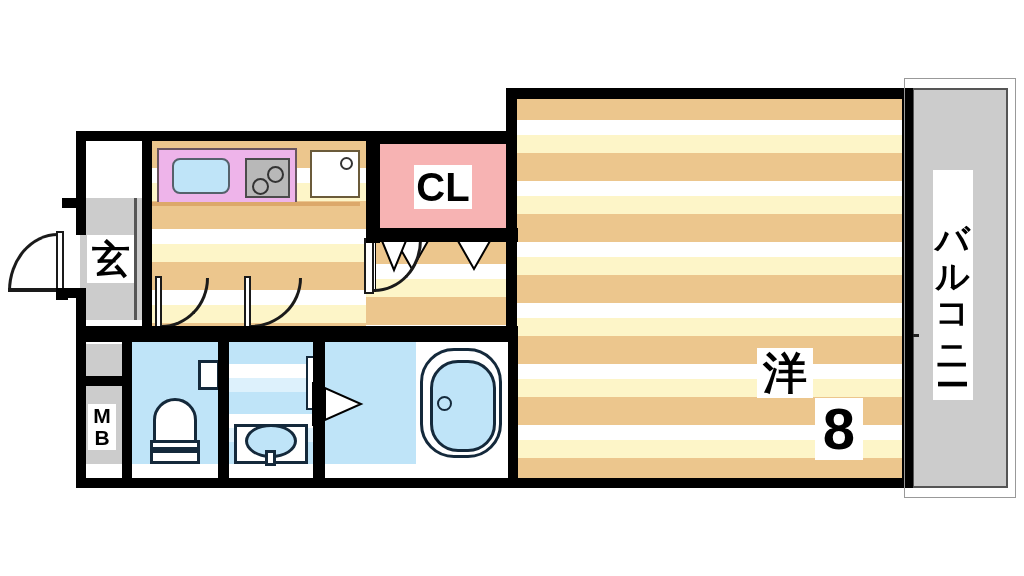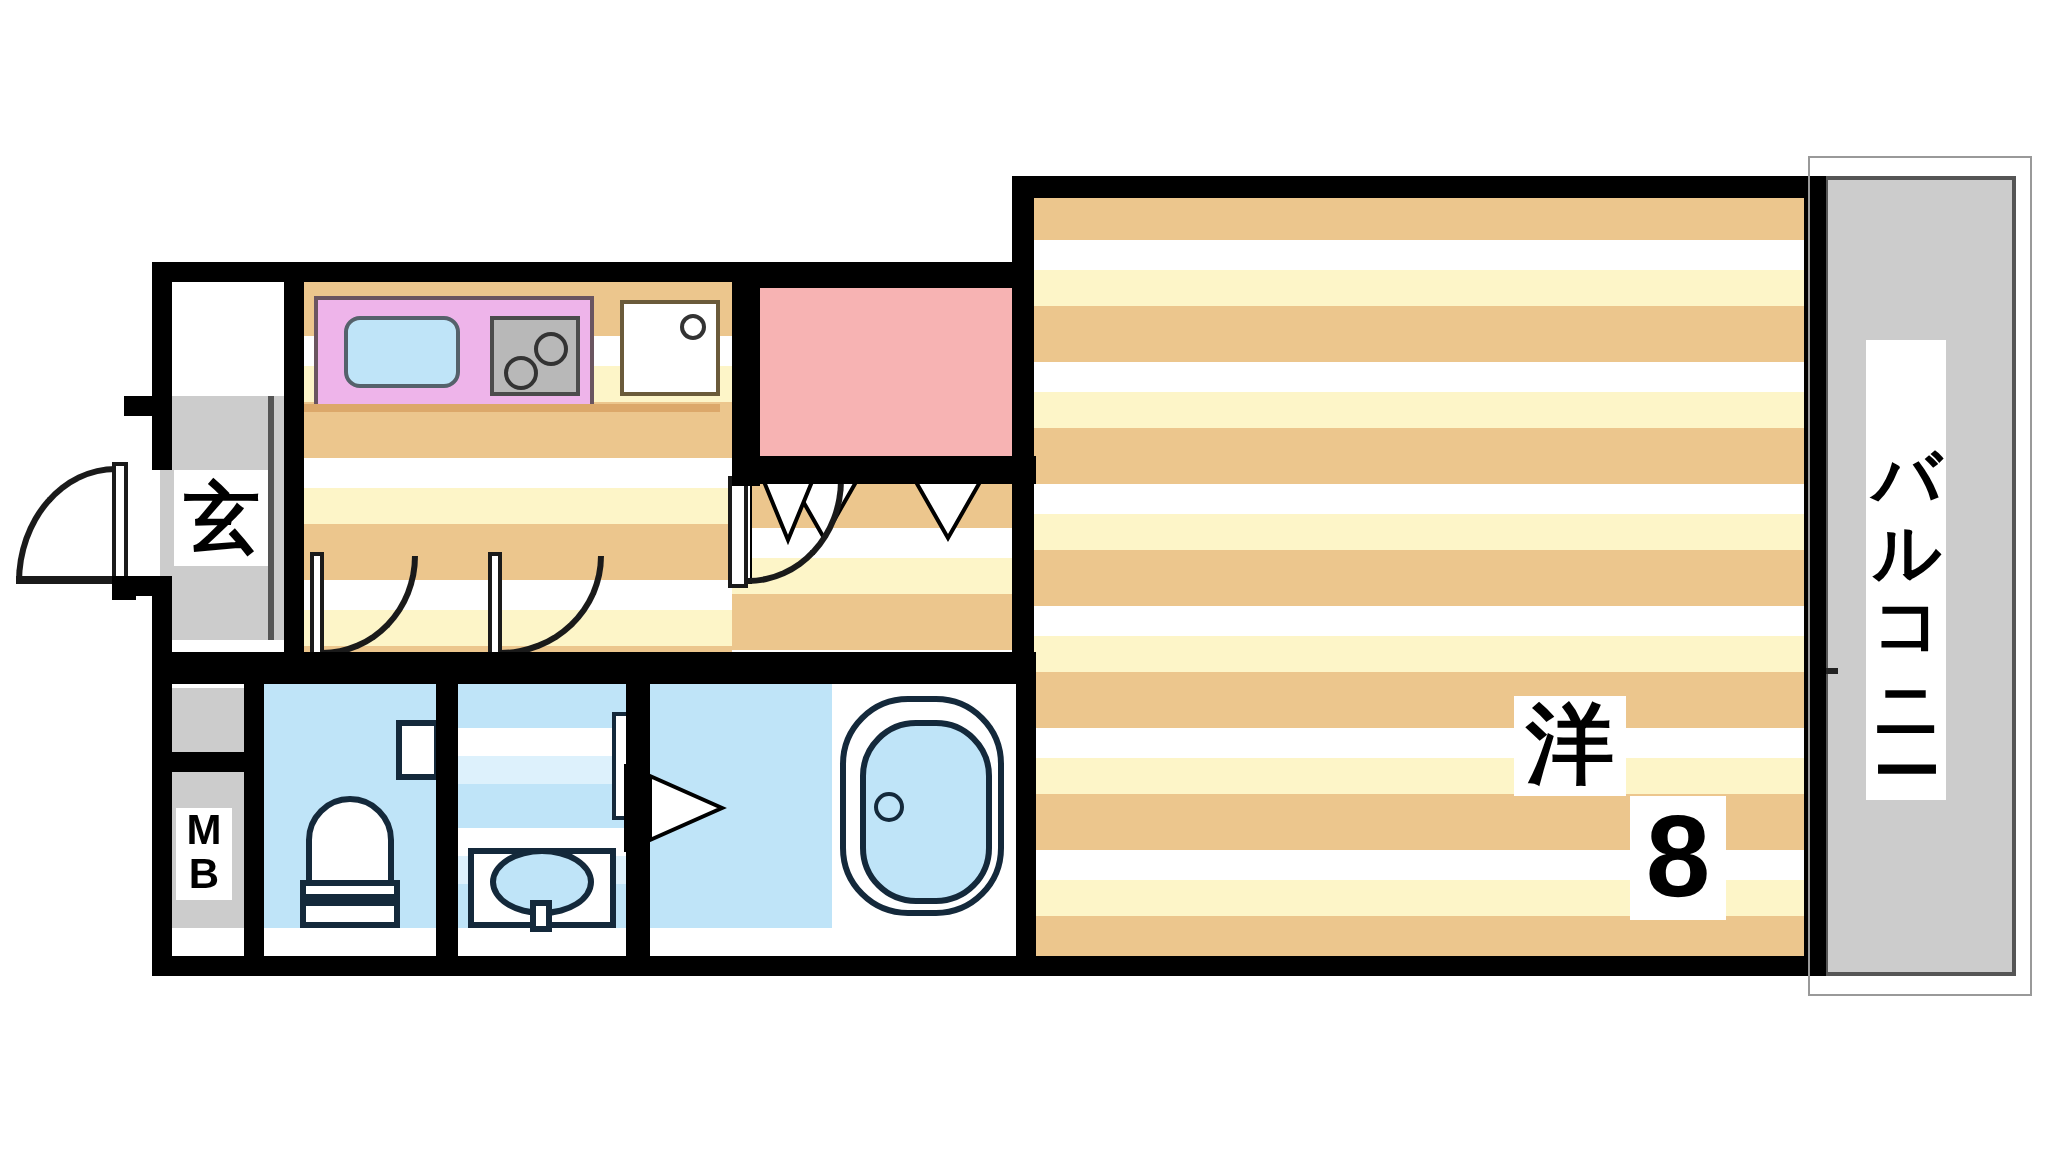--- a/index.html
+++ b/index.html
@@ -139,20 +139,21 @@
 
   <div class="abs floor-room" style="left:516px; top:92px; width:388px; height:392px;"></div>
 
   <div class="abs label label-jp" style="left:757px; top:348px; width:56px; height:50px; font-size:44px;">洋</div>
   <div class="abs label" style="left:815px; top:398px; width:48px; height:62px; font-size:58px;">8</div>
 
   <div class="abs floor-hall" style="left:150px; top:140px; width:216px; height:196px;"></div>
   <div class="abs floor-hall" style="left:366px; top:236px; width:150px; height:100px;"></div>
 
   <div class="abs floor-cl" style="left:380px; top:144px; width:126px; height:84px;"></div>
+  <div class="abs label" style="left:414px; top:165px; width:58px; height:44px; font-size:40px;">CL</div>
 
   <div class="abs opening-white" style="left:381px; top:228px; width:62px; height:13px; border:1px solid #000;"></div>
   <div class="abs opening-white" style="left:443px; top:228px; width:62px; height:13px; border:1px solid #000;"></div>
   <svg class="abs fold-arrow" style="left:381px; top:241px; width:62px; height:30px;" viewBox="0 0 62 30">
     <polygon points="15,0 47,0 31,28" fill="#ffffff" stroke="#000" stroke-width="2"></polygon>
   </svg>
   <svg class="abs fold-arrow" style="left:443px; top:241px; width:62px; height:30px;" viewBox="0 0 62 30">
     <polygon points="15,0 47,0 31,28" fill="#ffffff" stroke="#000" stroke-width="2"></polygon>
   </svg>
 

